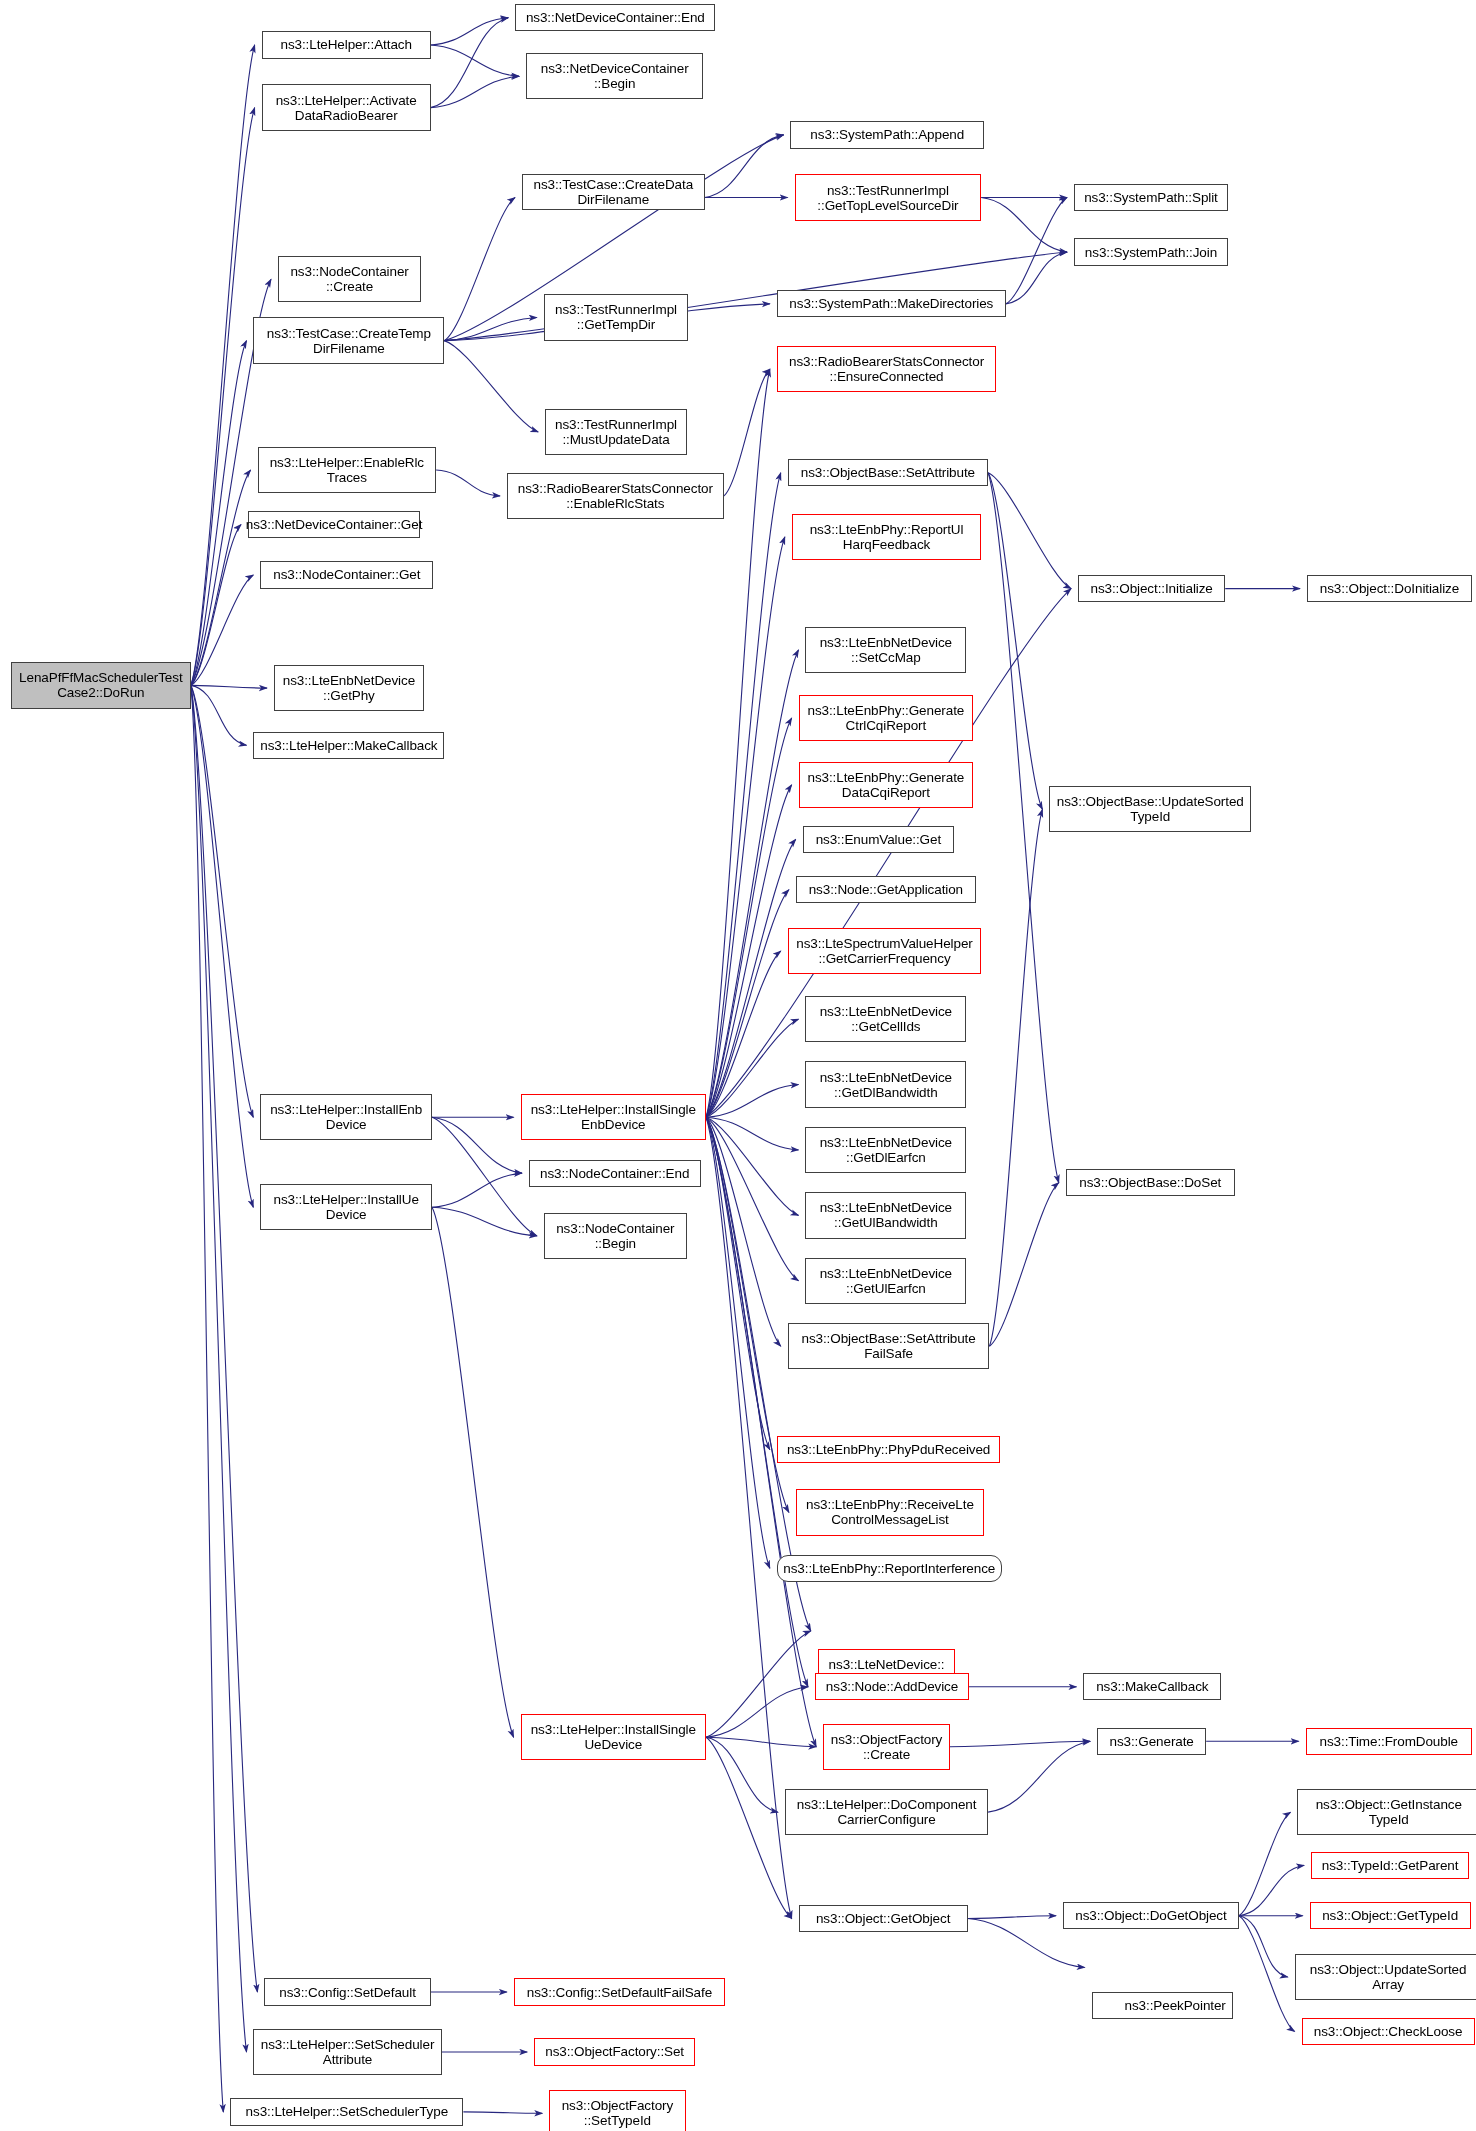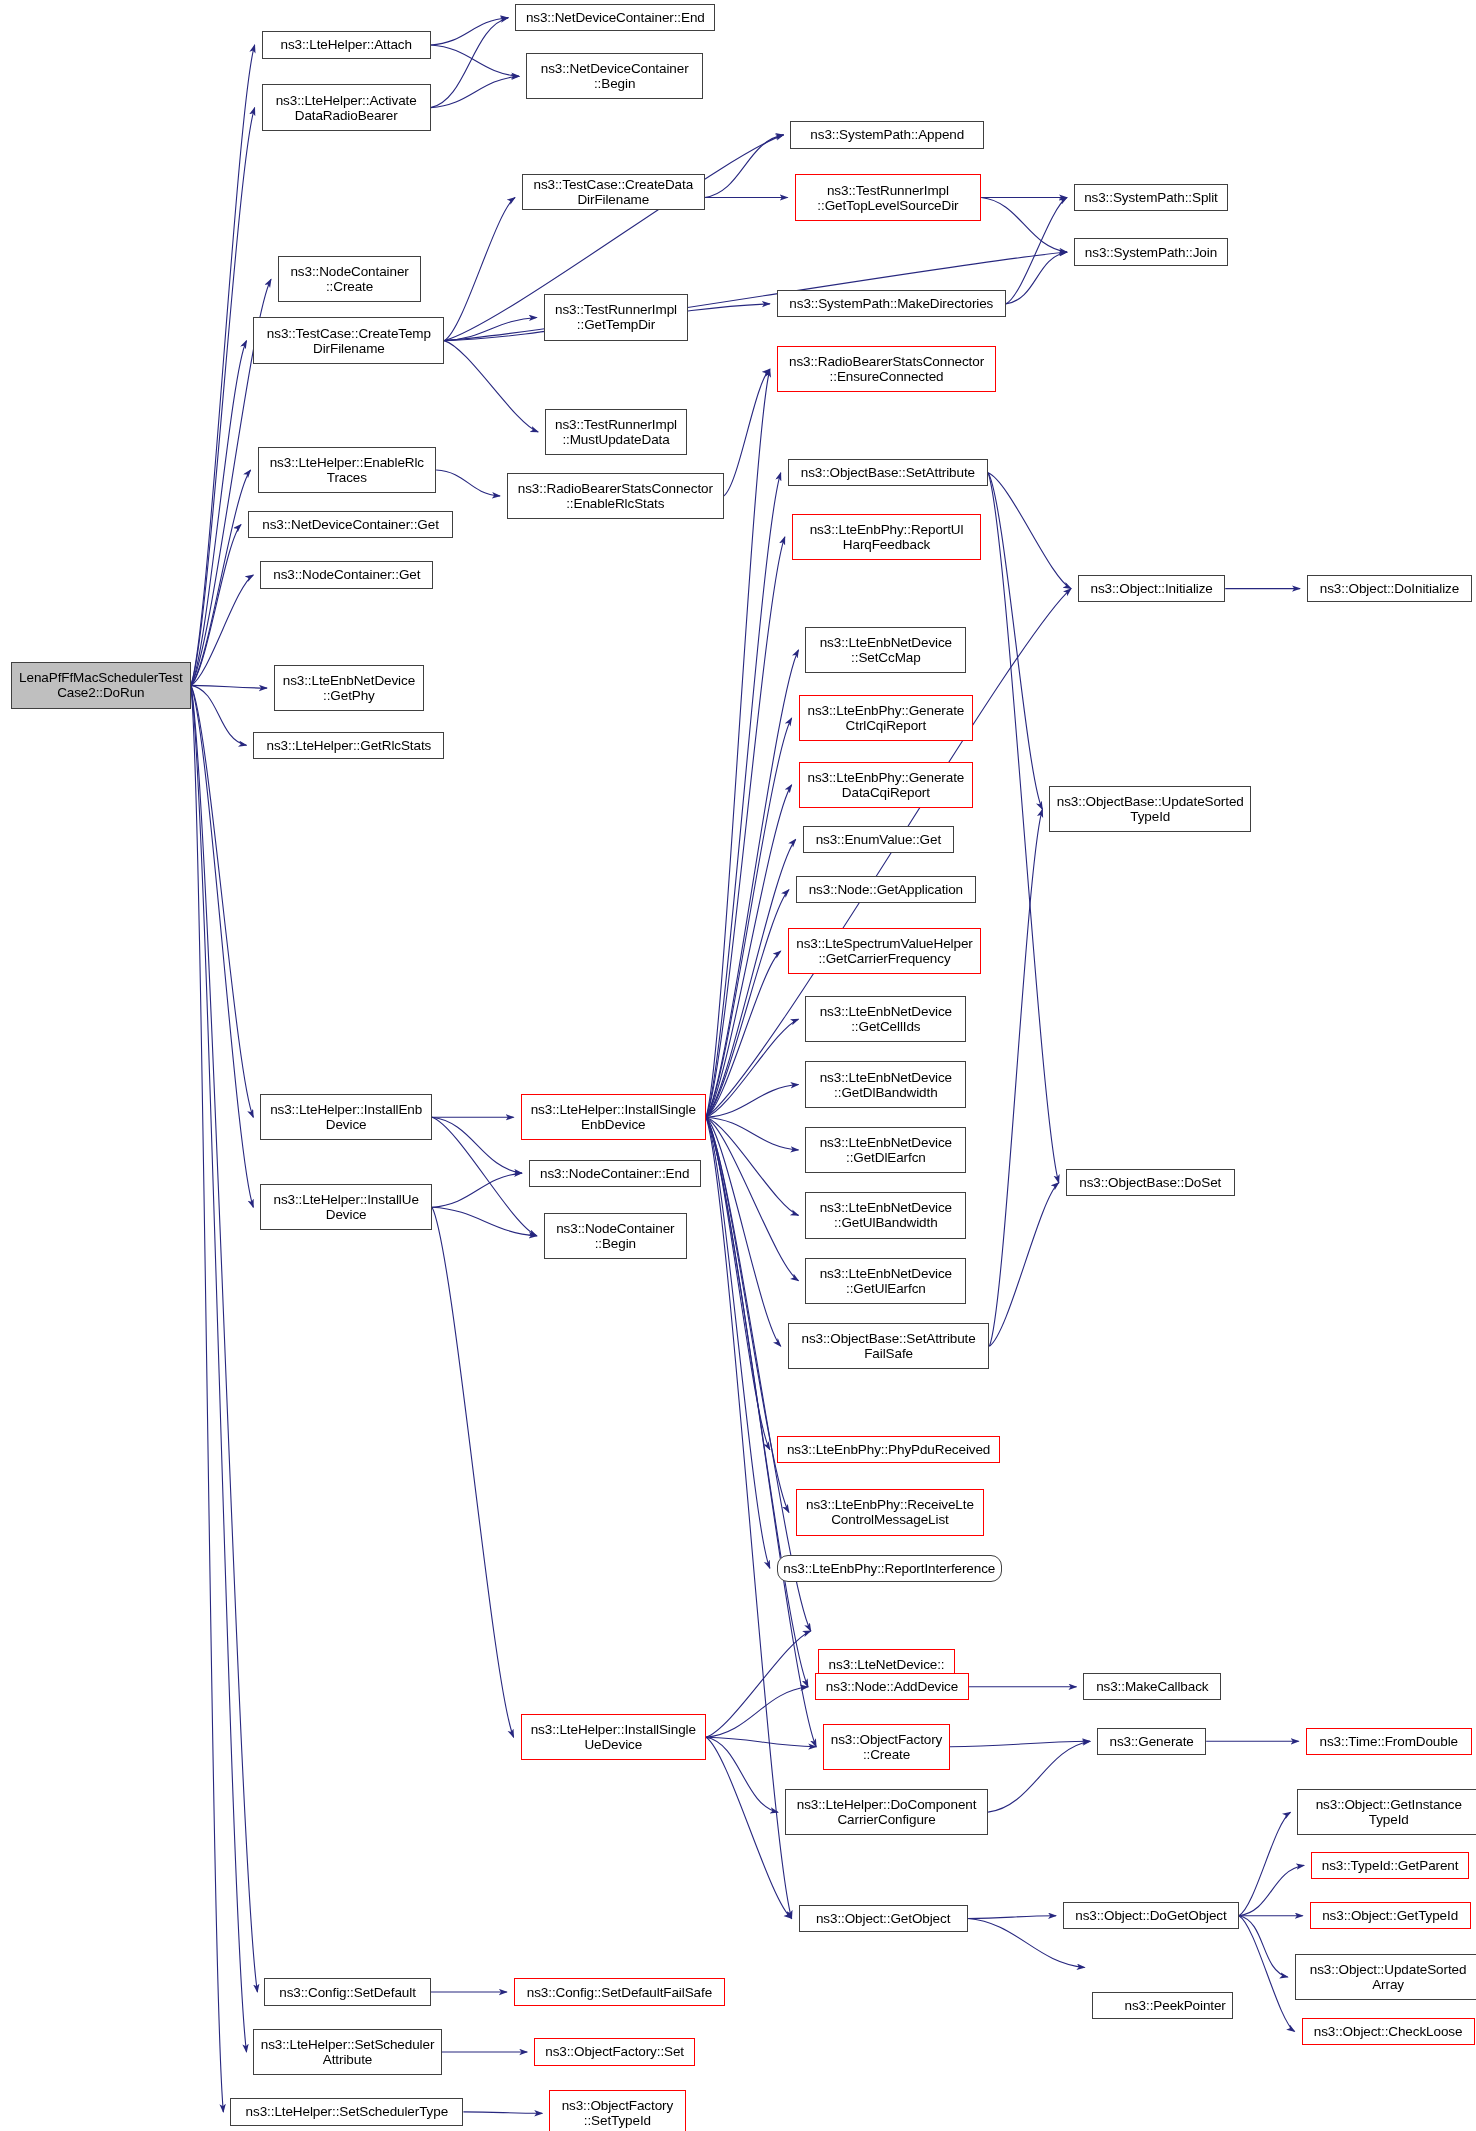--- a/index.html
+++ b/index.html
@@ -135,33 +135,33 @@
 DirFilename</div>
       <div class="node red" style="left: 776.842px; top: 346.083px; width: 219.424px; height: 46.3261px;">ns3::RadioBearerStatsConnector
 ::EnsureConnected</div>
       <div class="node" style="left: 545.152px; top: 408.76px; width: 141.74px; height: 46.3261px;">ns3::TestRunnerImpl
 ::MustUpdateData</div>
       <div class="node" style="left: 257.584px; top: 446.91px; width: 178.537px; height: 46.3261px;">ns3::LteHelper::EnableRlc
 Traces</div>
       <div class="node" style="left: 787.745px; top: 459.173px; width: 200.343px; height: 27.2506px;">ns3::ObjectBase::SetAttribute</div>
       <div class="node" style="left: 506.992px; top: 472.799px; width: 216.698px; height: 46.3261px;">ns3::RadioBearerStatsConnector
 ::EnableRlcStats</div>
-      <div class="node" style="left: 248.044px; top: 510.949px; width: 205px; height: 27.2506px;">ns3::NetDeviceContainer::Get</div>
+      <div class="node" style="left: 248.044px; top: 510.949px; width: 172px; height: 27.2506px;">ns3::NetDeviceContainer::Get</div>
       <div class="node red" style="left: 791.834px; top: 513.675px; width: 189.44px; height: 46.3261px;">ns3::LteEnbPhy::ReportUl
 HarqFeedback</div>
       <div class="node" style="left: 260.31px; top: 561.363px; width: 173.086px; height: 27.2506px;">ns3::NodeContainer::Get</div>
       <div class="node" style="left: 1078.04px; top: 574.988px; width: 147.191px; height: 27.2506px;">ns3::Object::Initialize</div>
       <div class="node" style="left: 1307px; top: 574.988px; width: 164.909px; height: 27.2506px;">ns3::Object::DoInitialize</div>
       <div class="node" style="left: 805.463px; top: 626.765px; width: 160.82px; height: 46.3261px;">ns3::LteEnbNetDevice
 ::SetCcMap</div>
       <div class="node" style="left: 273.939px; top: 664.916px; width: 149.917px; height: 46.3261px;">ns3::LteEnbNetDevice
 ::GetPhy</div>
       <div class="node red" style="left: 798.648px; top: 694.891px; width: 174.449px; height: 46.3261px;">ns3::LteEnbPhy::Generate
 CtrlCqiReport</div>
-      <div class="node" style="left: 253.496px; top: 731.68px; width: 190.803px; height: 27.2506px;">ns3::LteHelper::GetRlcStats</div>
+      <div class="node" style="left: 253.496px; top: 731.68px; width: 190.803px; height: 27.2506px;">ns3::LteHelper::MakeCallback</div>
       <div class="node red" style="left: 798.648px; top: 761.655px; width: 174.449px; height: 46.3261px;">ns3::LteEnbPhy::Generate
 DataCqiReport</div>
       <div class="node" style="left: 1049.42px; top: 786.181px; width: 201.706px; height: 46.3261px;">ns3::ObjectBase::UpdateSorted
 TypeId</div>
       <div class="node" style="left: 802.737px; top: 825.694px; width: 151.28px; height: 27.2506px;">ns3::EnumValue::Get</div>
       <div class="node" style="left: 795.922px; top: 876.108px; width: 179.9px; height: 27.2506px;">ns3::Node::GetApplication</div>
       <div class="node red" style="left: 787.745px; top: 927.884px; width: 193.529px; height: 46.3261px;">ns3::LteSpectrumValueHelper
 ::GetCarrierFrequency</div>
       <div class="node" style="left: 805.463px; top: 996.011px; width: 160.82px; height: 46.3261px;">ns3::LteEnbNetDevice
 ::GetCellIds</div>

